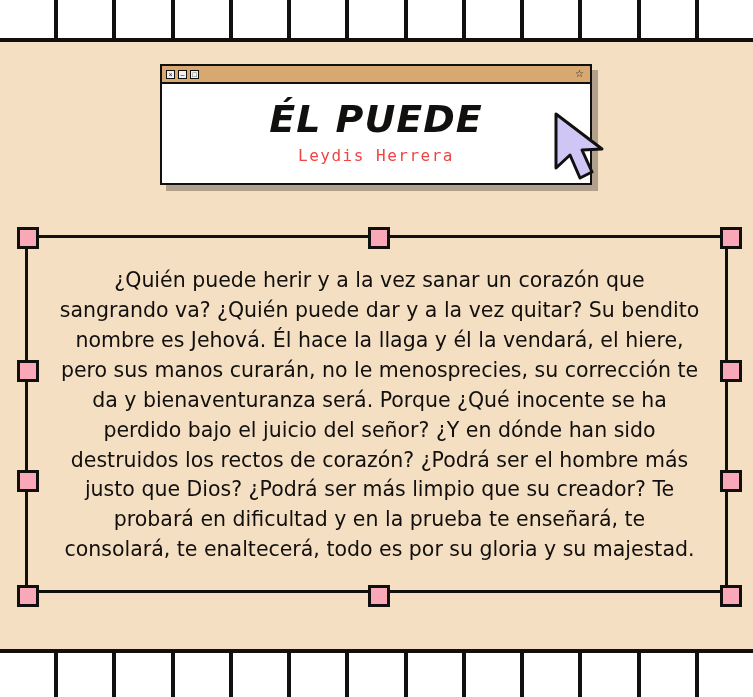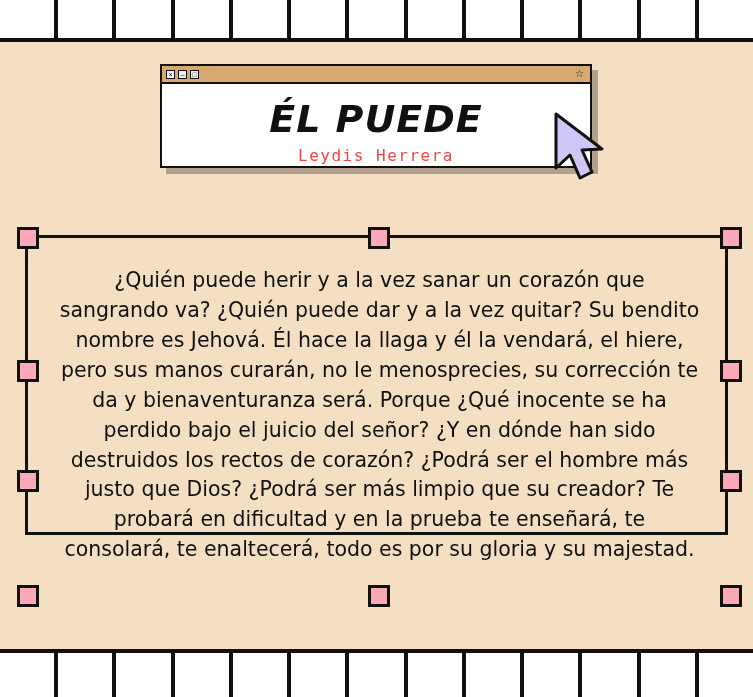--- a/index.html
+++ b/index.html
@@ -90,21 +90,21 @@
     color: #12100f;
     box-sizing: border-box;
   }
   .wstar {
     font-size: 10px;
     color: #12100f;
     line-height: 10px;
     margin-right: 2px;
   }
   .window-body {
-    padding: 16px 10px 1px 10px;
+    padding: 16px 10px 18px 10px;
     text-align: center;
   }
   .title {
     font-family: "DejaVu Sans", sans-serif;
     font-weight: bold;
     font-style: italic;
     font-size: 38px;
     letter-spacing: 1px;
     color: #12100f;
     margin: 0 0 8px 0;
@@ -127,21 +127,21 @@
     height: 70px;
     pointer-events: none;
   }
 
   
   .textblock {
     position: absolute;
     left: 25px;
     top: 193px;
     width: 703px;
-    height: 300px;
+    height: 358px;
     box-sizing: border-box;
     border: 3px solid #12100f;
   }
   .body-text {
     position: absolute;
     left: 30px;
     top: 28px;
     width: 643px;
     text-align: center;
     font-family: "DejaVu Sans", sans-serif;

